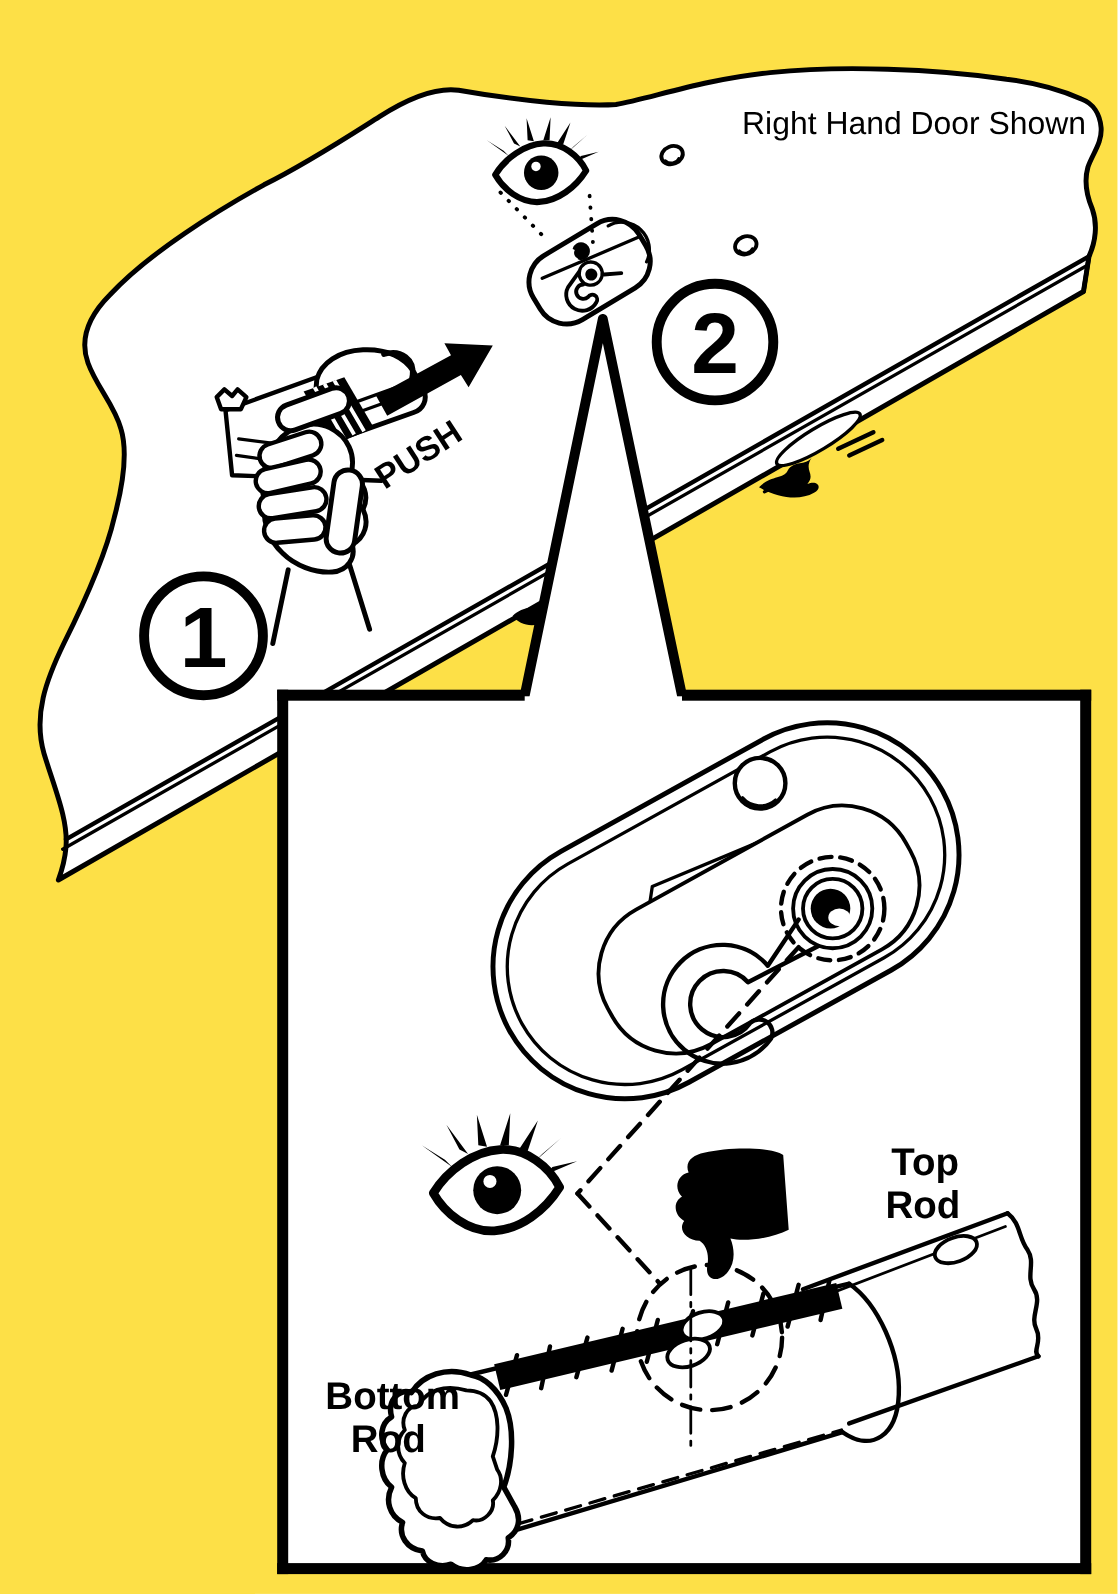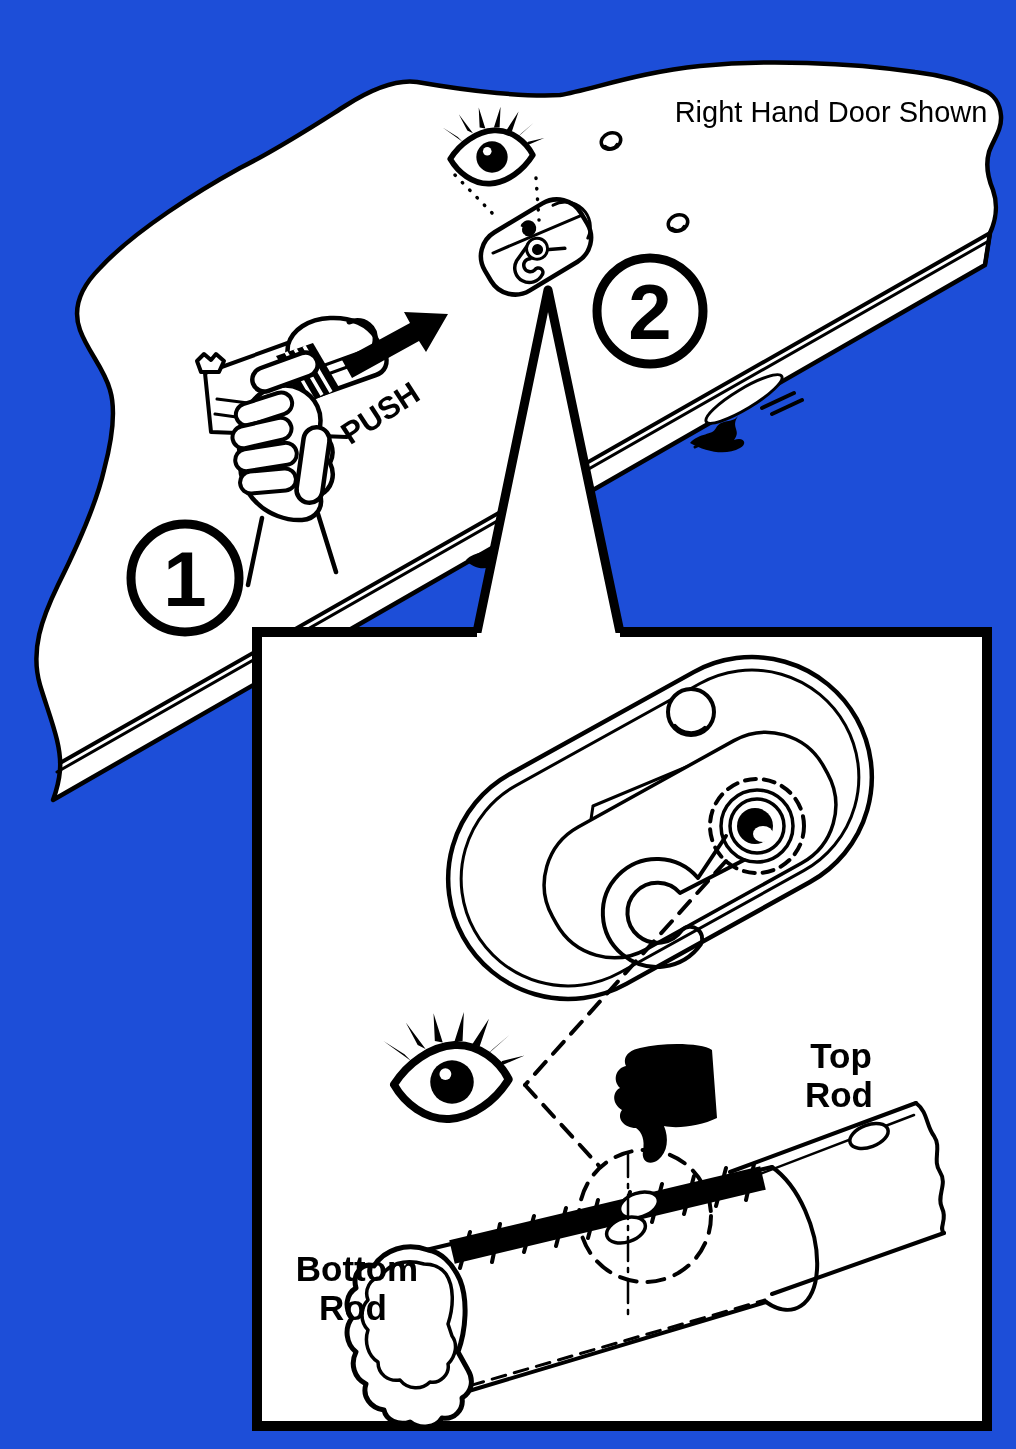--- a/index.html
+++ b/index.html
@@ -1,16 +1,16 @@
 <!DOCTYPE html>
 <html><head>
 <meta charset="utf-8">
 <style>
   html,body{margin:0;padding:0;background:#ffffff;}
-  .page{width:1016px;height:1449px;position:relative;background:#1d4ed8;overflow:hidden;}
+  .page{width:1016px;height:1449px;position:relative;background:#fde047;overflow:hidden;}
   svg{display:block;}
   text{font-family:"Liberation Sans", sans-serif;fill:#000;}
   .t-title{font-size:29px;}
   .t-push{font-size:31px;font-weight:bold;}
   .t-step{font-size:78px;font-weight:bold;}
   .t-label{font-size:35px;font-weight:bold;}
   .ln{stroke:#000;fill:none;stroke-linecap:round;stroke-linejoin:round;}
   .w{fill:#fff;stroke:#000;stroke-linejoin:round;}
   .blk{fill:#000;stroke:none;}
 </style>

